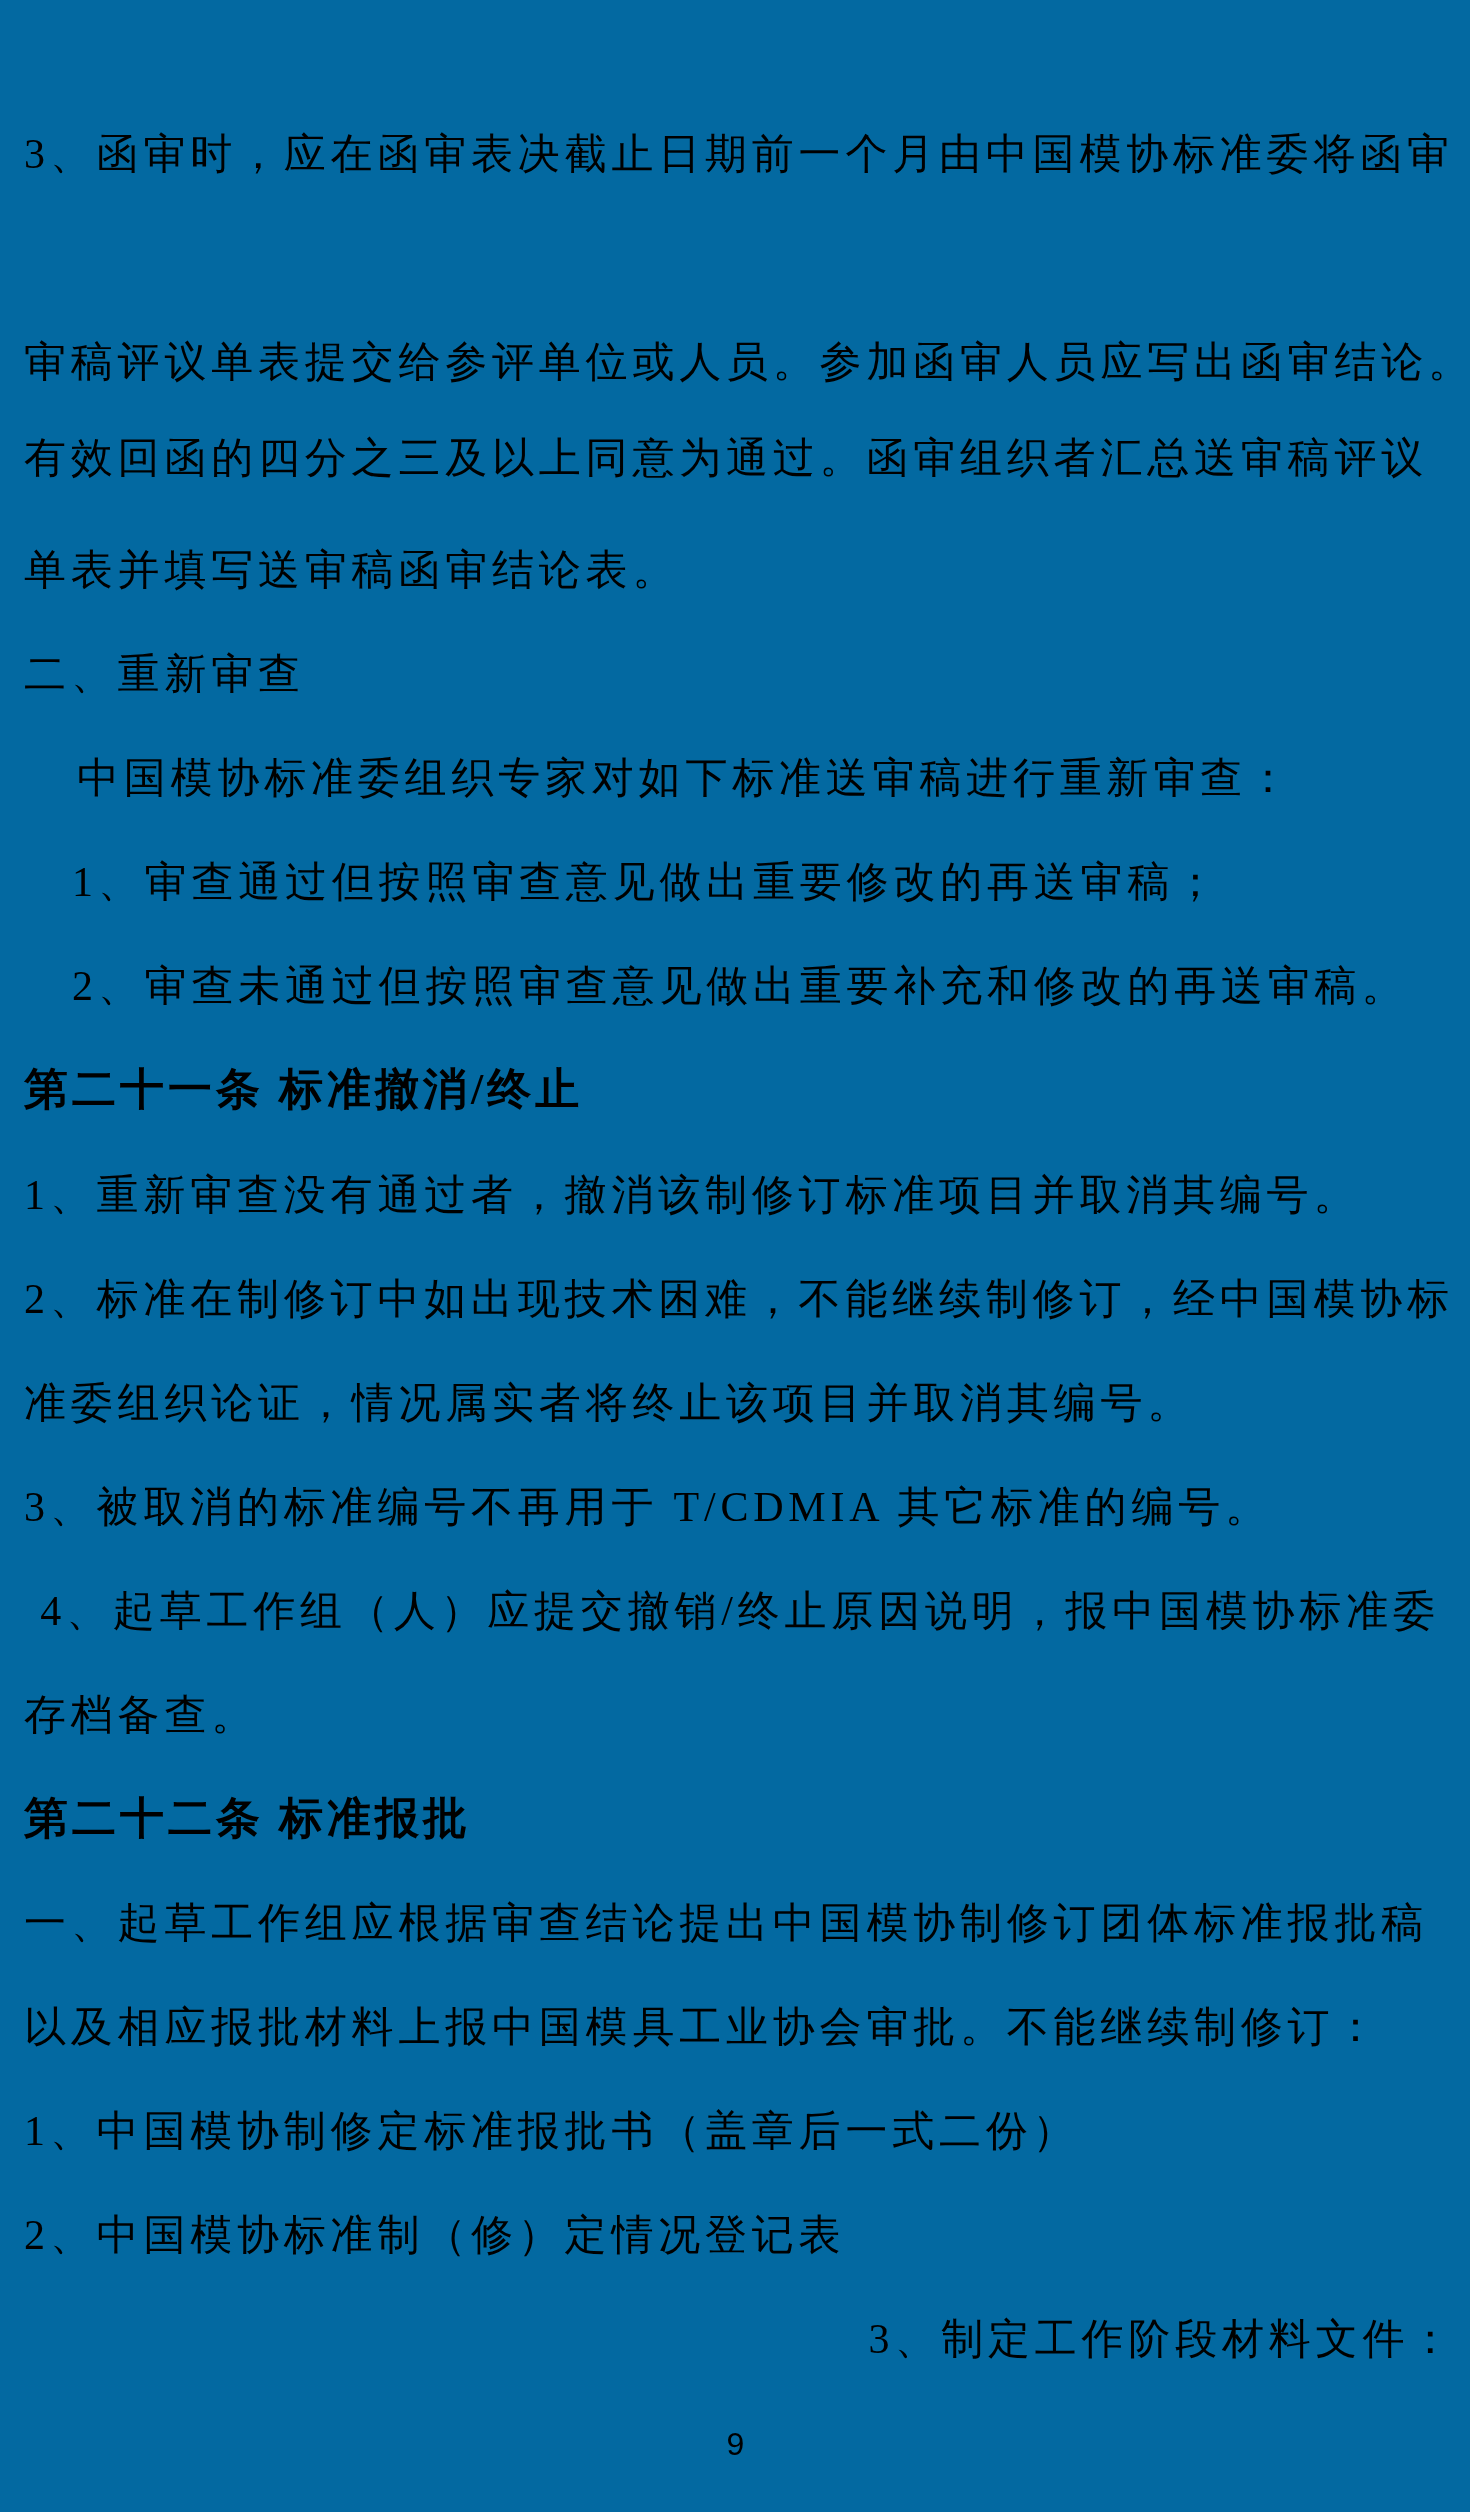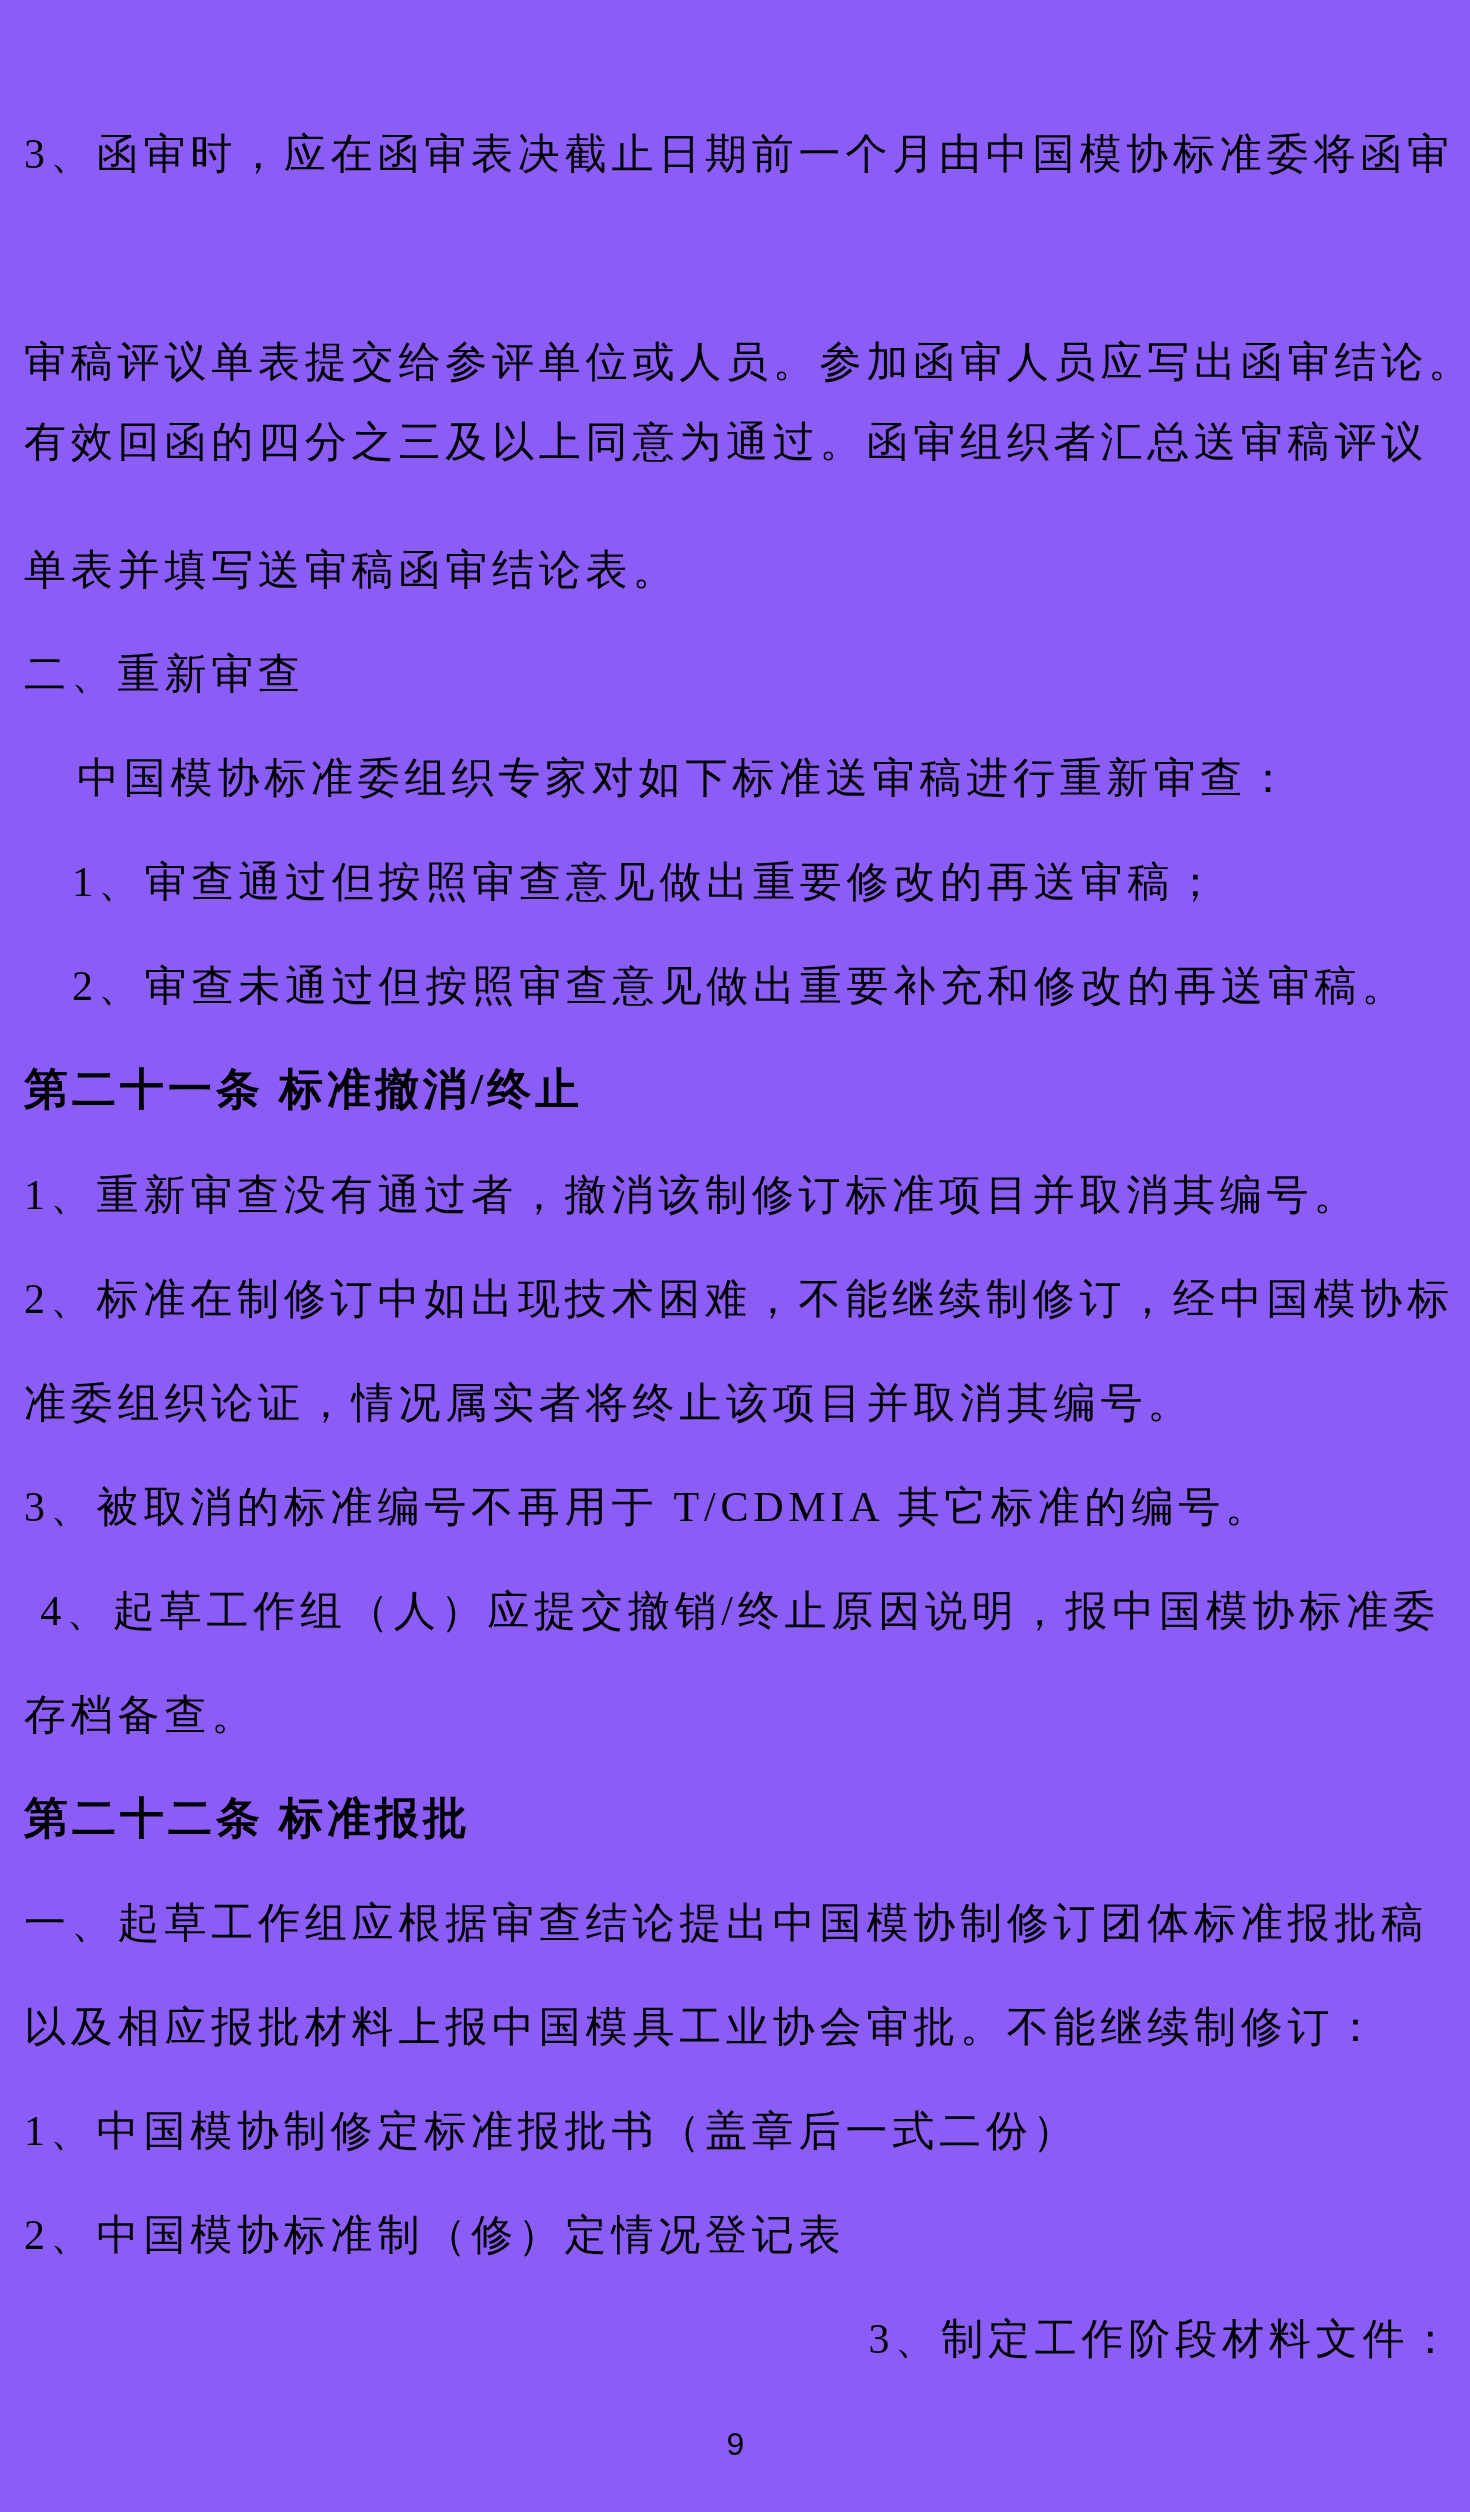--- a/index.html
+++ b/index.html
@@ -4,21 +4,21 @@
 <style>
   html, body {
     margin: 0;
     padding: 0;
     background: #ffffff;
   }
   .page {
     position: relative;
     width: 1471px;
     height: 2512px;
-    background: #8b5cf6;
+    background: #0369a1;
     color: #000000;
     font-family: "Liberation Serif", "DejaVu Serif", serif;
     overflow: hidden;
   }
   .line {
     position: absolute;
     left: 24px;
     width: 1432px;
     height: 104px;
     line-height: 104px;
@@ -32,21 +32,21 @@
     font-size: 44px;
     letter-spacing: 4px;
   }
   .indent-a { padding-left: 53px; }
   .indent-b { padding-left: 48px; }
 
   
   .l0  { top: 102px; }
   .l1  { top: 206px; }
   .l2  { top: 310px; text-align: center; }
-  .l3  { top: 390px; }
+  .l3  { top: 406px; }
   .l4  { top: 518px; }
   .l5  { top: 622px; }
   .l6  { top: 726px; }
   .l7  { top: 830px; }
   .l8  { top: 934px; }
   .l9  { top: 1038px; }
   .l10 { top: 1143px; }
   .l11 { top: 1247px; }
   .l12 { top: 1351px; }
   .l13 { top: 1455px; }

